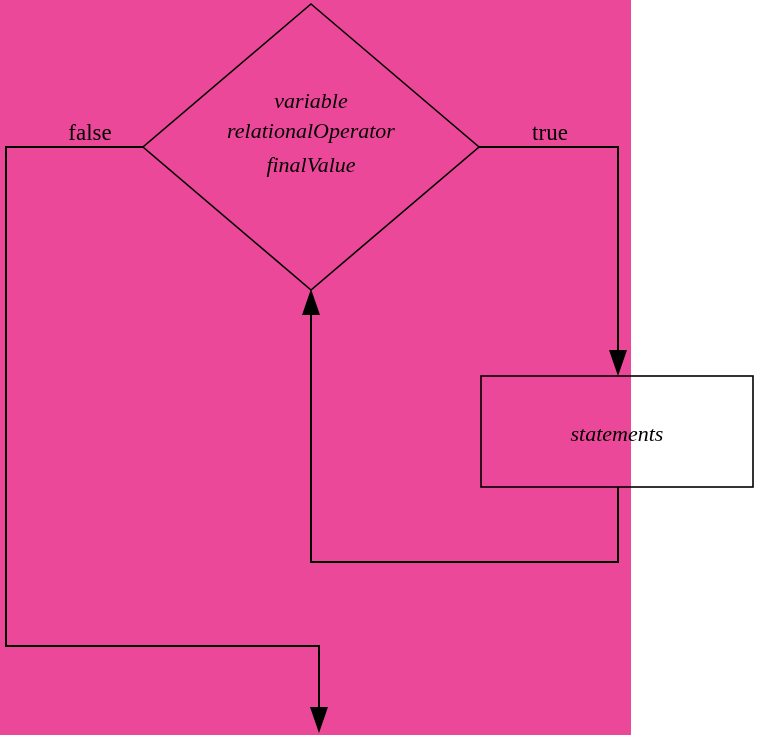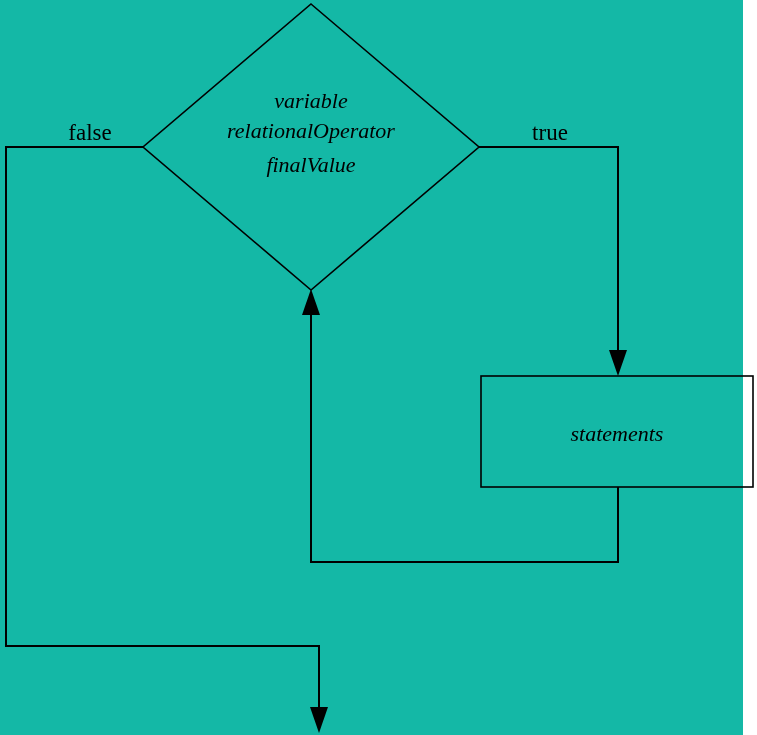--- a/index.html
+++ b/index.html
@@ -9,23 +9,23 @@
     background: #ffffff;
   }
   body {
     width: 757px;
     height: 735px;
     overflow: hidden;
     font-family: "Liberation Serif", "DejaVu Serif", serif;
   }
   #flowchart-canvas {
     position: relative;
-    width: 743px;
+    width: 631px;
     height: 735px;
-    background: #14b8a6;
+    background: #ec4899;
   }
   svg.diagram {
     position: absolute;
     top: 0;
     left: 0;
     width: 757px;
     height: 735px;
     display: block;
   }
   .shape-stroke {

